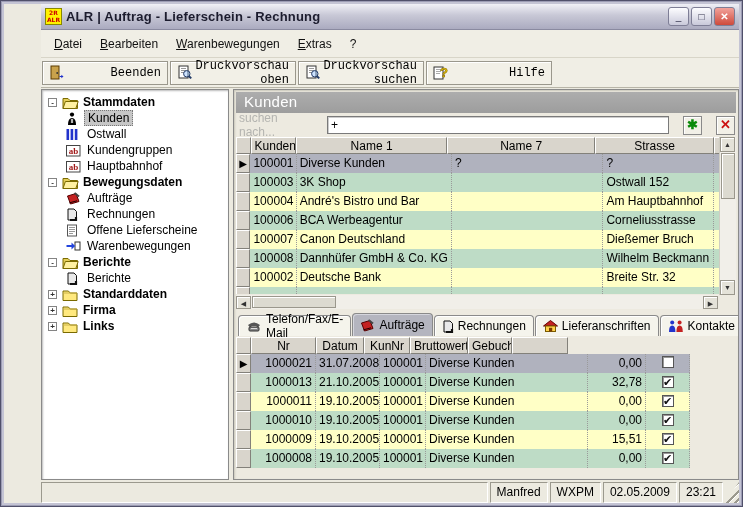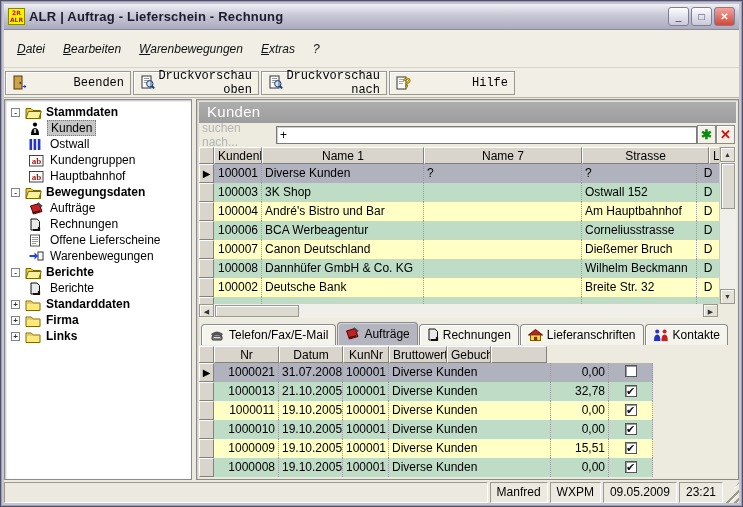--- a/index.html
+++ b/index.html
@@ -1,33 +1,33 @@
 <!DOCTYPE html>
 <html><head>
 <meta charset="utf-8">
 <style>
   * { margin:0; padding:0; box-sizing:border-box; }
   html,body { width:743px; height:507px; background:#555; font-family:"Liberation Sans", sans-serif; }
   .window { position:relative; width:743px; height:507px; background:#ECEAE0;
-            border:1px solid #50506A; box-shadow: inset 0 0 0 1px #9C9CB4, inset 0 0 0 3px #C4C4D4; display:flex; flex-direction:column; }
+            border:1px solid #50506A; box-shadow: inset 0 0 0 1px #9C9CB4, inset 0 0 0 3px #C4C4D4; display:flex; flex-direction:column;padding-left:37px; }
 
   
   .titlebar { height:26px; margin:3px 3px 0 3px; display:flex; align-items:center; gap:4px; padding:0 4px;
               background:linear-gradient(#F0F0F6, #C8C8D6 45%, #ABABC0); border-bottom:1px solid #8A8AA0; }
   .app-icon { width:17px; height:17px; background:#FFF200; border:1px solid #888800; color:#CC0000;
               font-weight:bold; font-size:6px; line-height:7px; text-align:center; overflow:hidden; font-family:"DejaVu Sans",sans-serif;}
   .title-text { font-size:13px; font-weight:bold; color:#1c1c2e; letter-spacing:.2px; white-space:nowrap; }
   .winbtns { margin-left:auto; display:flex; gap:2px; }
   .winbtn { width:21px; height:19px; border:1px solid #7E7E96; border-radius:3px;
             background:linear-gradient(#FDFDFF,#C9C9DA); font-size:10px; line-height:17px; text-align:center; color:#31314a; }
   .winbtn.close { background:linear-gradient(#F2A29A,#CE4A3C); color:#fff; font-weight:bold; }
 
   
-  .menubar { height:38px; margin:0 3px; display:flex; align-items:center; padding-left:5px; gap:2px;
-             background:#F0EEE5; border-bottom:1px solid #D8D5C8; font-size:12px;font-style:italic; }
+  .menubar { height:28px; margin:0 3px; display:flex; align-items:center; padding-left:5px; gap:2px;
+             background:#F0EEE5; border-bottom:1px solid #D8D5C8; font-size:12px; }
   .menu-item { padding:2px 8px; color:#111; }
   .toolbar { height:30px; margin:0 3px; background:#F0EEE5; border-bottom:1px solid #B8B5A8; display:flex; align-items:center; padding:2px 1px; }
   .tbtn { width:126px; height:24px; margin-right:2px; display:flex; align-items:center; background:#F2F0E7;
           border:1px solid #9a978c; box-shadow:inset 1px 1px 0 #fff; font-size:12px; padding:0 6px; }
   .tbtn .ic { width:18px; display:inline-flex; }
   .tbtn .lbl { flex:1; text-align:right;font-family:Liberation Mono, monospace; }
 
   
   .content { flex:1; display:flex; margin:1px 3px 0 3px; overflow:hidden; }
   .tree-panel { width:188px; background:#fff; border:1px solid #8a8a8a; box-shadow:inset 1px 1px 2px #bbb;
@@ -40,21 +40,21 @@
   .tree-item.lvl1 { padding-left:22px; }
   .tree-item .tlabel { padding:0 3px; }
   .tree-item.selected .tlabel { background:#C6C6C6; border:1px dotted #777; }
 
   .splitter { width:4px; }
   .main-panel { flex:1; background:#EDEAE0; border:1px solid #8a8a8a; box-shadow:inset 1px 1px 2px #c9c6ba;
                 display:flex; flex-direction:column; padding:2px; overflow:hidden; }
 
   .caption { height:21px; background:linear-gradient(#ADADAD,#9D9D9D); color:#fff; font-size:15px;
              padding:1px 0 0 8px; letter-spacing:.3px; }
-  .search-row { height:24px; display:flex; align-items:center; padding:2px 1px; gap:0; }
+  .search-row { height:24px; display:flex; align-items:center; padding:2px 1px; gap:14px; }
   .search-label { width:76px; color:#B4B4B0; font-size:12px; padding-left:2px; }
   .search-input { flex:1; height:18px; border:1px solid #7a7a7a; box-shadow:inset 1px 1px 0 #ccc; font-size:12px;
                   padding:1px 3px; font-family:"Liberation Sans",sans-serif; background:#fff; }
   .sbtn { width:19px; height:19px; border:1px solid #8a8a8a; background:#F2F0E7; box-shadow:inset 1px 1px 0 #fff;
           font-size:13px; font-weight:bold; line-height:16px; text-align:center; padding:0; }
   .sbtn.green { color:#0a8a0a; }
   .sbtn.red { color:#cc1111; }
 
   
   .grid { position:relative; font-size:12px; }
@@ -151,21 +151,21 @@
       </div>
       <div class="tbtn">
         <span class="ic">
           <svg width="16" height="15">
             <rect x="2" y="1" width="9" height="12" fill="#fff" stroke="#333"></rect>
             <path d="M4 3.5h5M4 5.5h5M4 7.5h3" stroke="#999"></path>
             <circle cx="9.8" cy="8.8" r="3.2" fill="rgba(130,185,255,.4)" stroke="#223a66"></circle>
             <path d="M12 11.2l2.2 2.2" stroke="#223a66" stroke-width="2"></path>
           </svg>
         </span>
-        <span class="lbl">Druckvorschau nach</span>
+        <span class="lbl">Druckvorschau suchen</span>
       </div>
       <div class="tbtn">
         <span class="ic">
           <svg width="17" height="15">
             <rect x="1" y="2" width="9" height="12" fill="#fff" stroke="#333"></rect>
             <path d="M3 4.5h5M3 6.5h5M3 8.5h4" stroke="#aaa"></path>
             <text x="11" y="12" font-size="13" font-weight="bold" fill="#F0D000" stroke="#806000" stroke-width="0.6" text-anchor="middle">?</text>
           </svg>
         </span>
         <span class="lbl">Hilfe</span>
@@ -469,21 +469,21 @@
               </svg>
             </span>
             <span>Kontakte</span>
           </div>
         </div>
 
       <div class="grid grid-lower">
         <div id="ord-head" class="ghead grow">
             <div class="gcell" style="width:15px"></div>
             <div class="gcell" style="width:65px">Nr</div>
-            <div class="gcell" style="width:64px">Datum</div>
+            <div class="gcell" style="width:48px">Datum</div>
             <div class="gcell" style="width:46px">KunNr</div>
             <div class="gcell" style="width:58px">Bruttowert</div>
             <div class="gcell" style="width:44px">Gebucht</div>
             <div class="gcell" style="width:56px"></div>
           </div>
         <div id="ord-body">
             <div class="grow row-selected">
       <div class="selcell marker" style="width:15px">▶</div>
       <div class="gcell num" style="width:65px">1000021</div>
       <div class="gcell ctr" style="width:64px">31.07.2008</div>
@@ -553,18 +553,18 @@
       </div>
 
       <div class="filler"></div>
     </div>
   </div>
 
   <div class="statusbar">
     <div class="spanel big"></div>
     <div class="spanel">Manfred</div>
     <div class="spanel">WXPM</div>
-    <div class="spanel">09.05.2009</div>
+    <div class="spanel">02.05.2009</div>
     <div class="spanel">23:21</div>
     <div class="grip"></div>
   </div>
 
 </div>
 
 </body></html>

